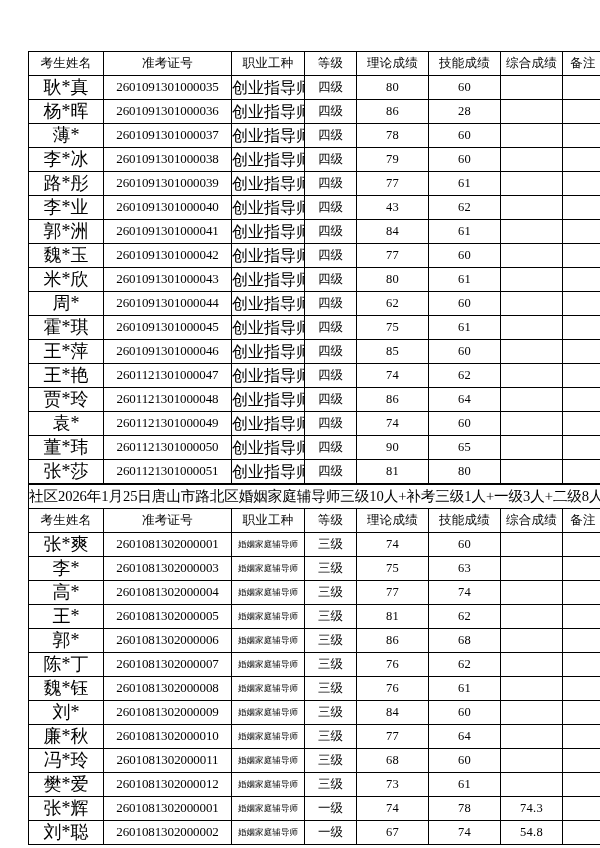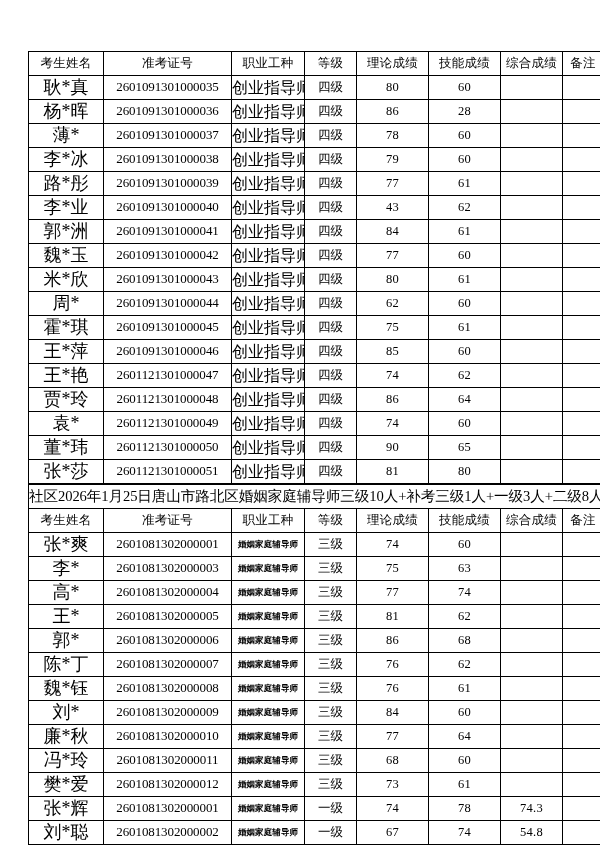--- a/index.html
+++ b/index.html
@@ -59,21 +59,20 @@
   .cell-id {
     font-size: 13px;
     letter-spacing: -0.1px;
   }
   .cell-job {
     font-size: 16px;
   }
   .cell-job.small {
     font-size: 8.5px;
     letter-spacing: 0.1px;
-    font-weight: bold;
   }
   .cell-level {
     font-size: 12.5px;
   }
   .cell-num {
     font-size: 12.5px;
     letter-spacing: 0.3px;
   }
   .title-cell {
     font-weight: bold;

